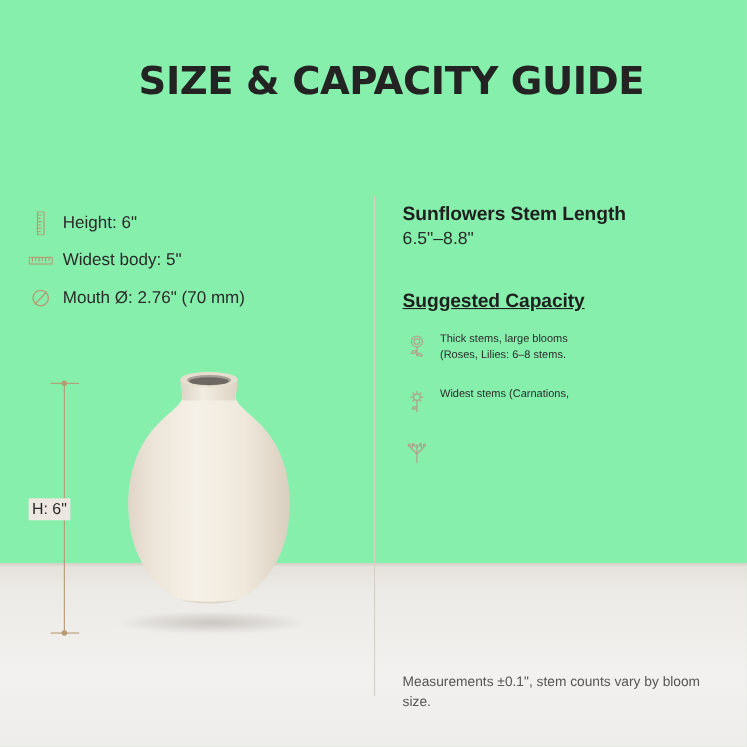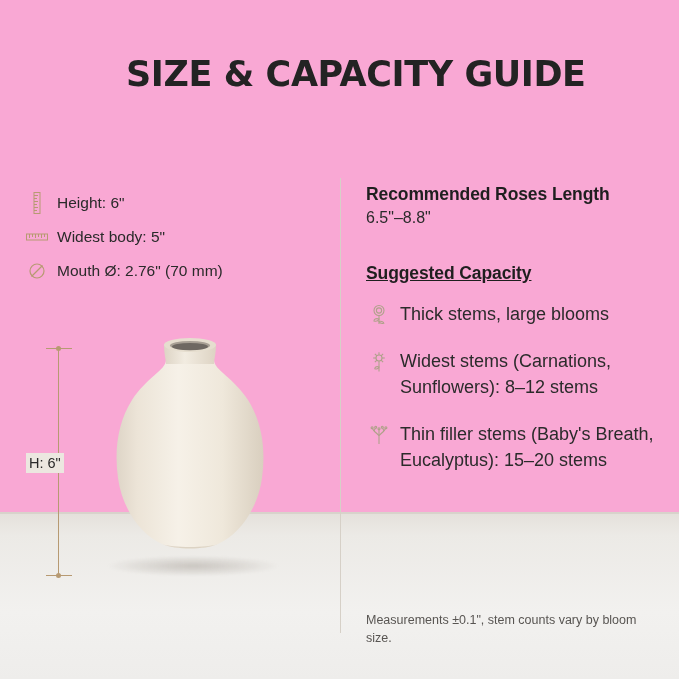--- a/index.html
+++ b/index.html
@@ -10,21 +10,21 @@
     width: 679px;
     height: 679px;
     font-family: "Liberation Sans", sans-serif;
     background: #ece7e0;
     overflow: hidden;
   }
   .page {
     position: relative;
     width: 679px;
     height: 679px;
-    background: #f9a8d4;
+    background: #86efac;
     box-sizing: border-box;
   }
   
   .surface {
     position: absolute;
     left: 0;
     top: 512px;
     width: 679px;
     height: 167px;
     background: linear-gradient(to bottom, #e4e0da 0%, #eceae6 14%, #f2f1ef 60%, #eeedeb 100%);
@@ -125,21 +125,21 @@
   }
   .cap-icon {
     width: 26px;
     flex: 0 0 26px;
     margin-right: 8px;
     margin-top: 1px;
     display: flex;
     justify-content: center;
   }
   .cap-text {
-    font-size: 18px;
+    font-size: 10px;
     color: #2b2b2b;
     line-height: 1.42;
   }
 
   .footnote {
     position: absolute;
     left: 366px;
     top: 611px;
     width: 272px;
     font-size: 12.5px;
@@ -296,39 +296,40 @@
       <ellipse cx="80" cy="7.5" rx="20" ry="4.6" fill="#a8a095"></ellipse>
       <ellipse cx="80" cy="8.6" rx="18" ry="3.6" fill="#6e6862"></ellipse>
 
       <path d="M52,206 C66,212 94,212 108,206 C100,210 60,210 52,206 Z" fill="#d6ccbc" opacity="0.8"></path>
     </svg>
   </div>
 
   <div class="divider"></div>
 
   <div class="right-col">
-    <div class="stem-heading">Recommended Roses Length</div>
+    <div class="stem-heading">Sunflowers Stem Length</div>
     <div class="stem-value">6.5"–8.8"</div>
 
     <div class="capacity-heading">Suggested Capacity</div>
 
     <div class="cap-list">
 
       <div class="cap-row">
         <span class="cap-icon">
           <svg width="24" height="24" viewBox="0 0 24 24">
             <circle cx="12" cy="7.5" r="5" fill="none" stroke="#b0a18a" stroke-width="1.1"></circle>
             <circle cx="12" cy="7.5" r="2.6" fill="none" stroke="#b0a18a" stroke-width="1.1"></circle>
             <path d="M12 12.5 L12 21" stroke="#b0a18a" stroke-width="1.1" fill="none"></path>
             <path d="M12 16 C8.5 15 7 16.5 7 18 C9.5 18.6 11.4 17.6 12 16 Z" fill="none" stroke="#b0a18a" stroke-width="1.1"></path>
             <path d="M12 18.5 C15 17.8 16.6 19 16.8 20.3 C14.6 20.8 12.7 20 12 18.5 Z" fill="none" stroke="#b0a18a" stroke-width="1.1"></path>
           </svg>
         </span>
         <span class="cap-text">
           <span>Thick stems, large blooms</span><br>
+          <span>(Roses, Lilies: 6–8 stems.</span>
         </span>
       </div>
 
       <div class="cap-row">
         <span class="cap-icon">
           <svg width="24" height="24" viewBox="0 0 24 24">
             <g stroke="#b0a18a" stroke-width="1.1" fill="none">
               <circle cx="12" cy="8" r="3"></circle>
               <path d="M12 2.2 L12 5"></path>
               <path d="M12 11 L12 13.8"></path>
@@ -338,21 +339,20 @@
               <path d="M14.1 10.1 L16.1 12.1"></path>
               <path d="M16.1 3.9 L14.1 5.9"></path>
               <path d="M9.9 10.1 L7.9 12.1"></path>
               <path d="M12 13.8 L12 21.5"></path>
               <path d="M12 17 C9 16 7.8 17.4 7.8 18.8 C10 19.3 11.6 18.4 12 17 Z"></path>
             </g>
           </svg>
         </span>
         <span class="cap-text">
           <span>Widest stems (Carnations,</span><br>
-          <span>Sunflowers): 8–12 stems</span>
         </span>
       </div>
 
       <div class="cap-row">
         <span class="cap-icon">
           <svg width="24" height="24" viewBox="0 0 24 24">
             <g stroke="#b0a18a" stroke-width="1.1" fill="none">
               <path d="M12 21 L12 11"></path>
               <path d="M12 12.5 L7 8"></path>
               <path d="M12 12.5 L17 8"></path>
@@ -362,24 +362,20 @@
               <path d="M17 8 L18.6 5.4"></path>
               <path d="M17 8 L15.6 5"></path>
               <circle cx="5.1" cy="4.7" r="1"></circle>
               <circle cx="8.7" cy="4.3" r="1"></circle>
               <circle cx="18.9" cy="4.7" r="1"></circle>
               <circle cx="15.3" cy="4.3" r="1"></circle>
               <circle cx="12" cy="5.7" r="1"></circle>
             </g>
           </svg>
         </span>
-        <span class="cap-text">
-          <span>Thin filler stems (Baby's Breath,</span><br>
-          <span>Eucalyptus): 15–20 stems</span>
-        </span>
       </div>
 
     </div>
   </div>
 
   <div class="footnote">Measurements ±0.1", stem counts vary by bloom size.</div>
 
 </div>
 
 </body></html>

